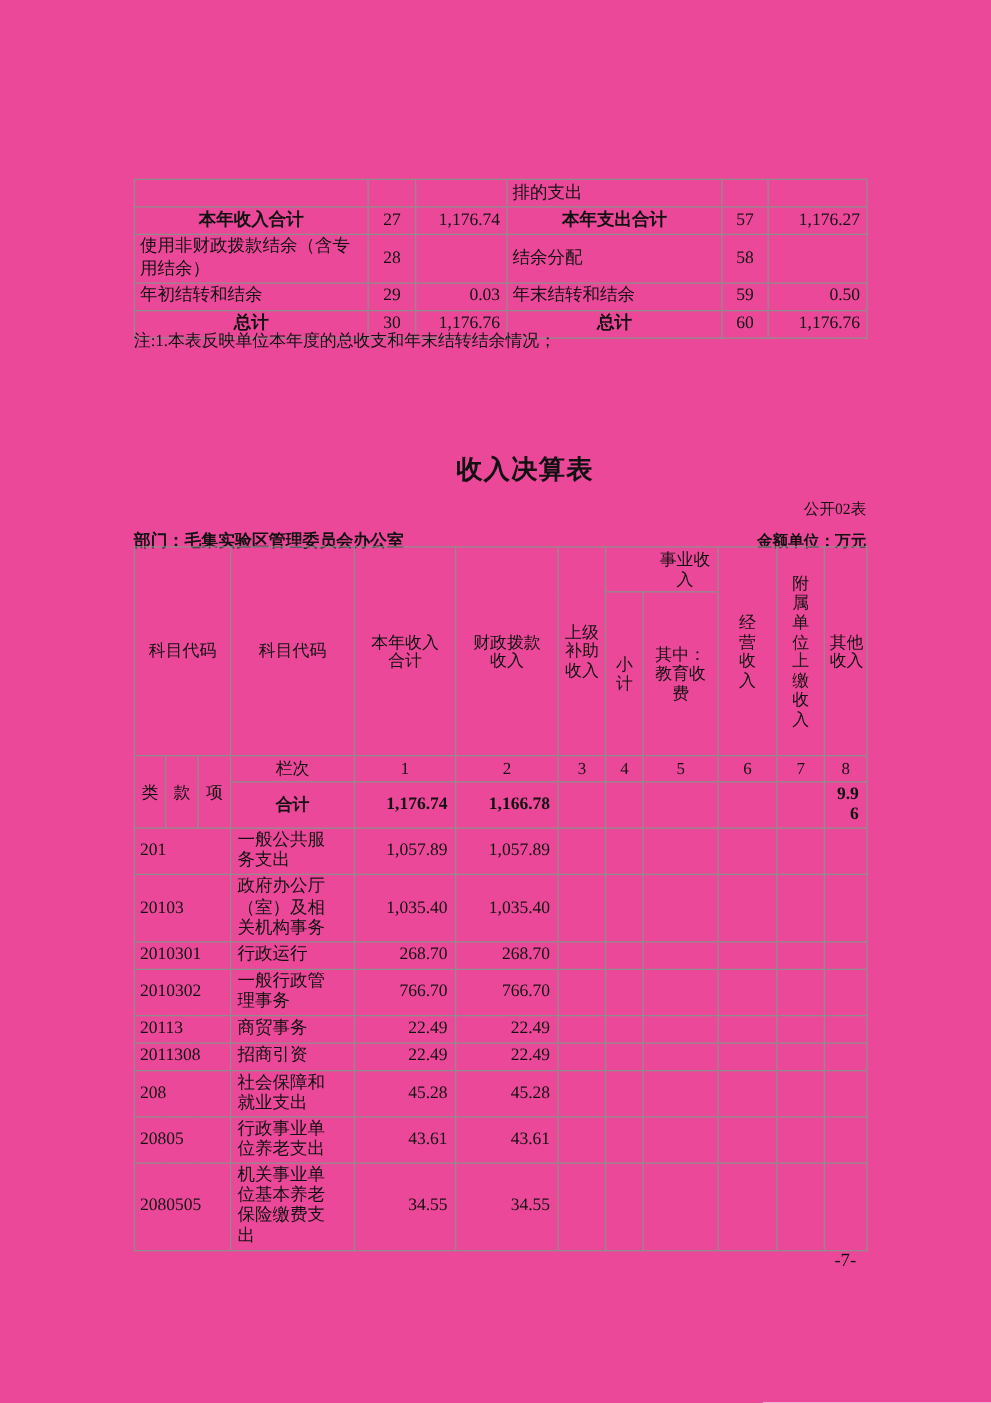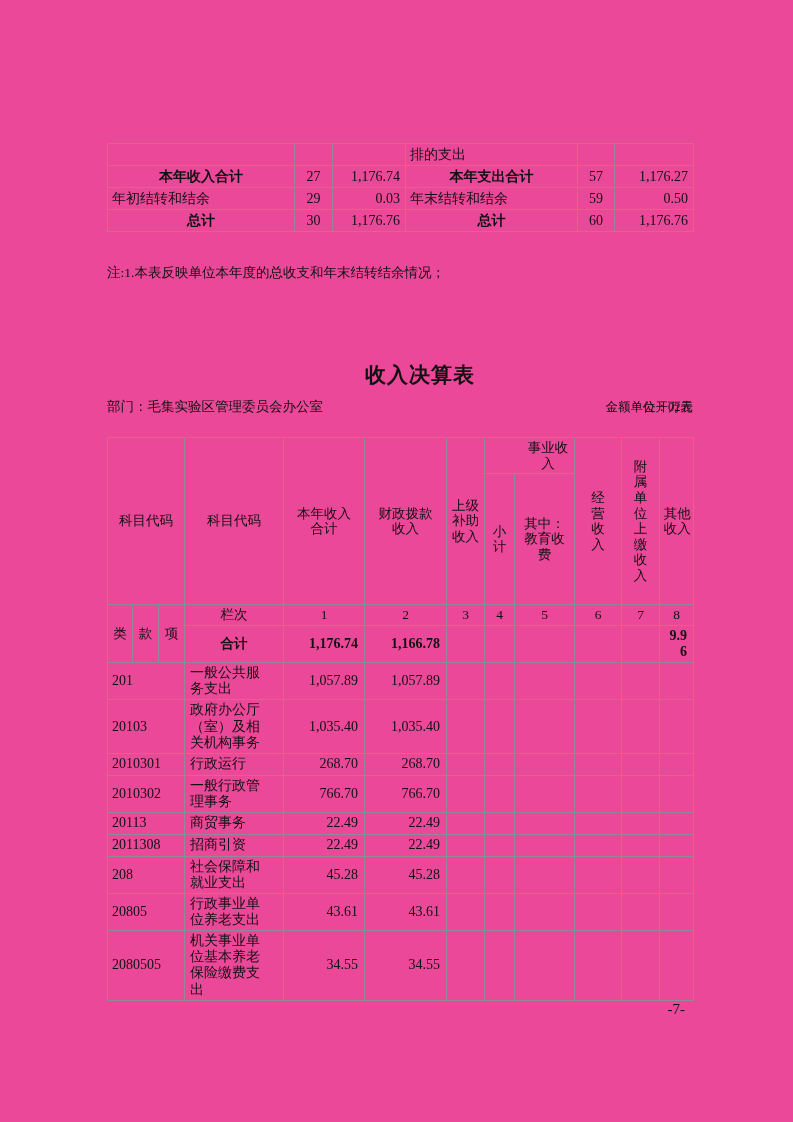--- a/index.html
+++ b/index.html
@@ -18,22 +18,22 @@
   #t1 td.val { text-align:right; padding-right:5px; }
   #t1 td.bc  { font-weight:bold; text-align:center; }
 
   #note { position:absolute; left:107px; top:264px; width:586px; font-size:13.5px; }
 
   
   #title { position:absolute; left:127px; top:361px; width:586px; text-align:center;
            font-size:21px; font-weight:bold; letter-spacing:1px;
            font-family:"Liberation Sans","DejaVu Sans",sans-serif; }
   #table-code { position:absolute; left:107px; top:399px; width:586px; text-align:right; font-size:12.5px; }
-  #dept-line  { position:absolute; left:107px; top:398px; width:586px; display:flex;
-                justify-content:space-between; align-items:flex-end; }
+  #dept-line  { position:absolute; left:107px; top:424px; width:586px; display:flex;
+                justify-content:space-between; align-items:flex-end;font-weight:bold; }
   #dept-line .dept { font-size:13.5px; }
   #dept-line .unit { font-size:12.5px; }
 
   
   #t2-wrap { position:absolute; left:107px; top:437px; }
   #t2 { width:586px; font-size:14px; line-height:1.15; }
   #t2 td { padding:2px 4px; }
   #t2 td.hc { text-align:center; padding:2px 2px; font-size:13.5px; }
   #t2 tr.hdr2 td { height:126px; }
   #t2 td.grp { height:17px;padding-left:39px; }
@@ -72,20 +72,28 @@
             <td class="no"></td>
             <td class="val"></td>
           </tr>
           <tr>
             <td class="lbl bc">本年收入合计</td>
             <td class="no">27</td>
             <td class="val">1,176.74</td>
             <td class="lbl bc">本年支出合计</td>
             <td class="no">57</td>
             <td class="val">1,176.27</td>
+          </tr>
+          <tr>
+            <td class="lbl">使用非财政拨款结余（含专用结余）</td>
+            <td class="no">28</td>
+            <td class="val"></td>
+            <td class="lbl">结余分配</td>
+            <td class="no">58</td>
+            <td class="val"></td>
           </tr>
           <tr>
             <td class="lbl">年初结转和结余</td>
             <td class="no">29</td>
             <td class="val">0.03</td>
             <td class="lbl">年末结转和结余</td>
             <td class="no">59</td>
             <td class="val">0.50</td>
           </tr>
           <tr>

